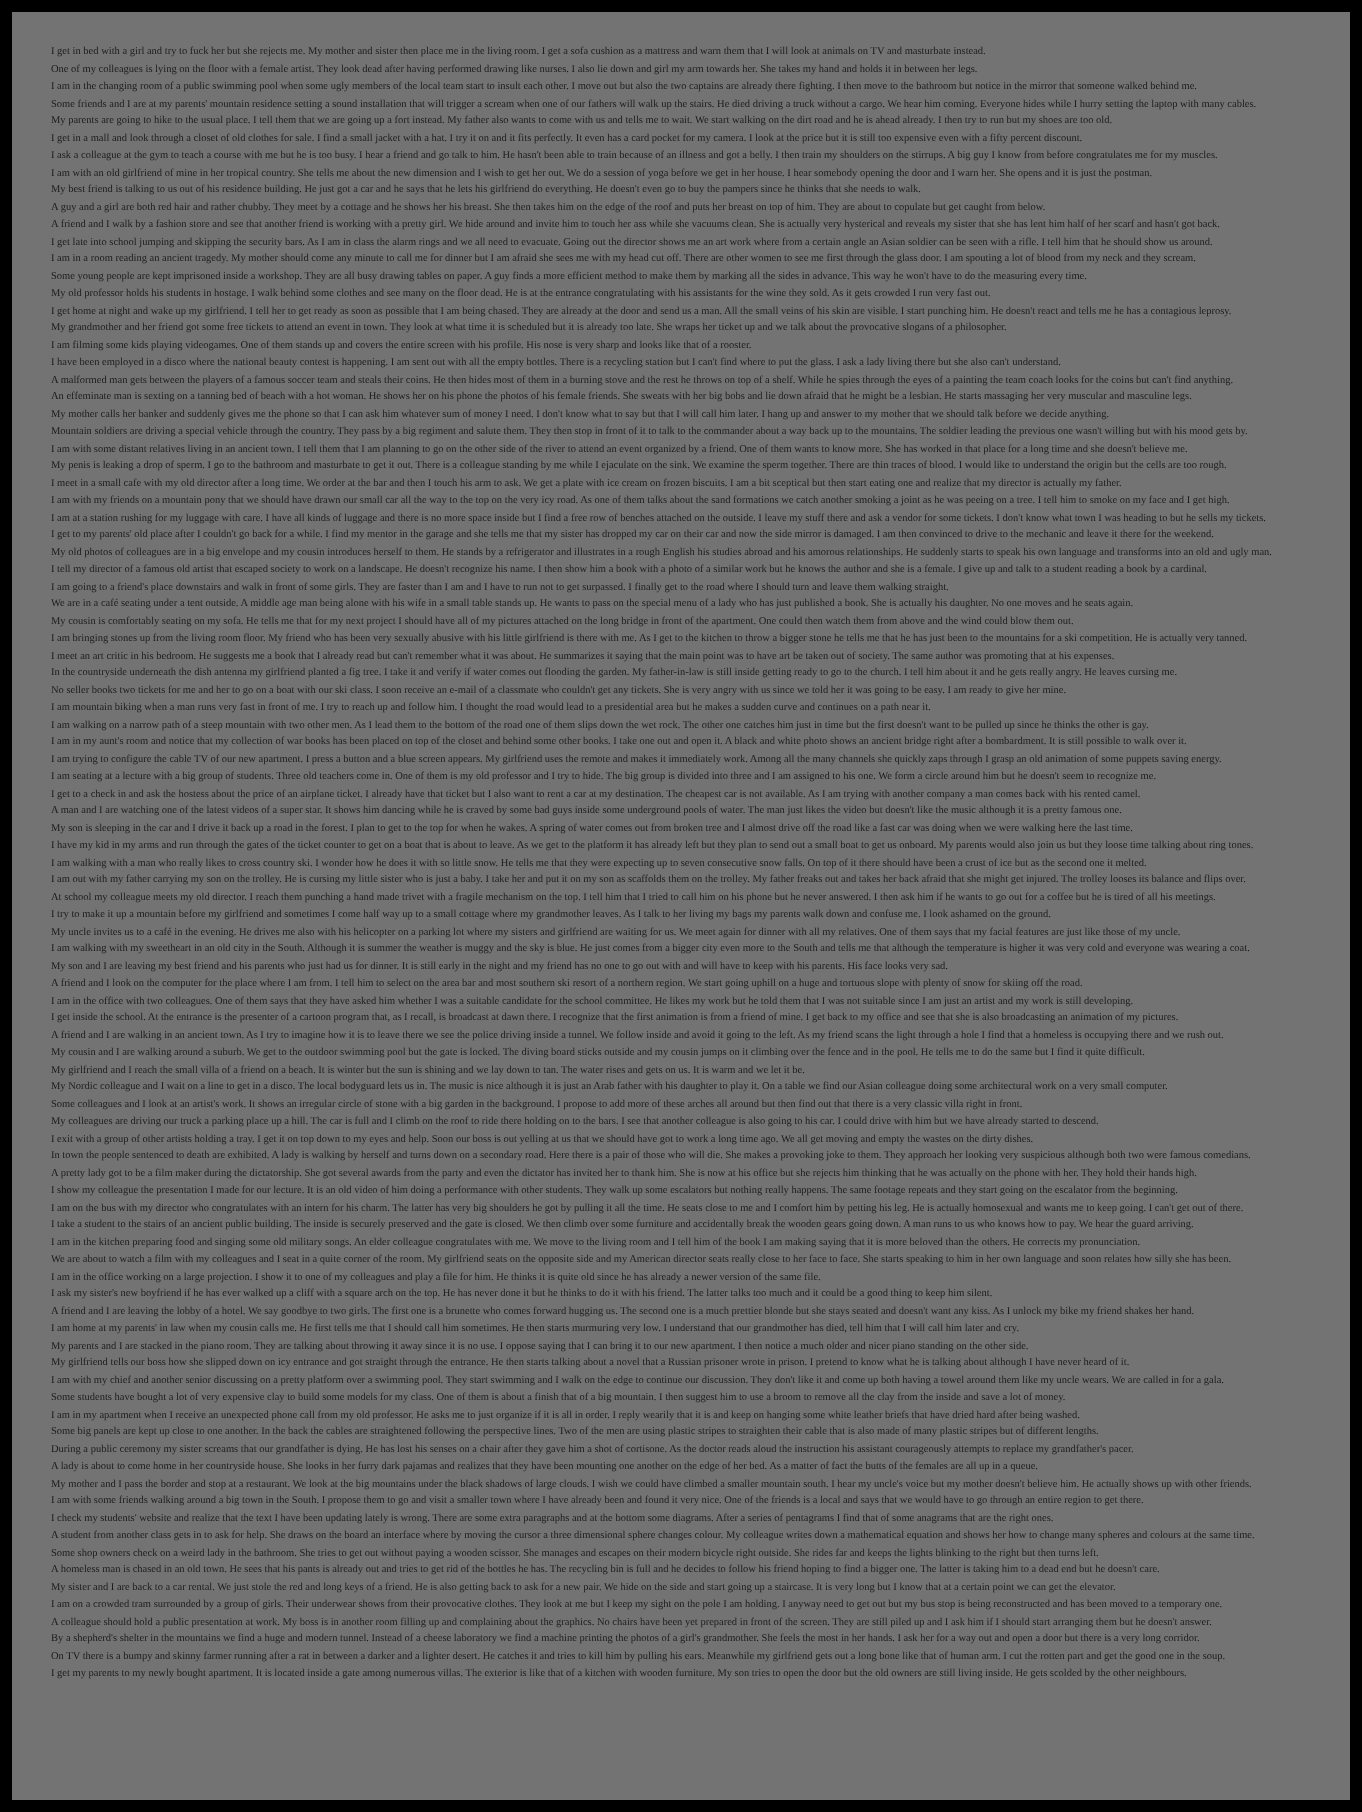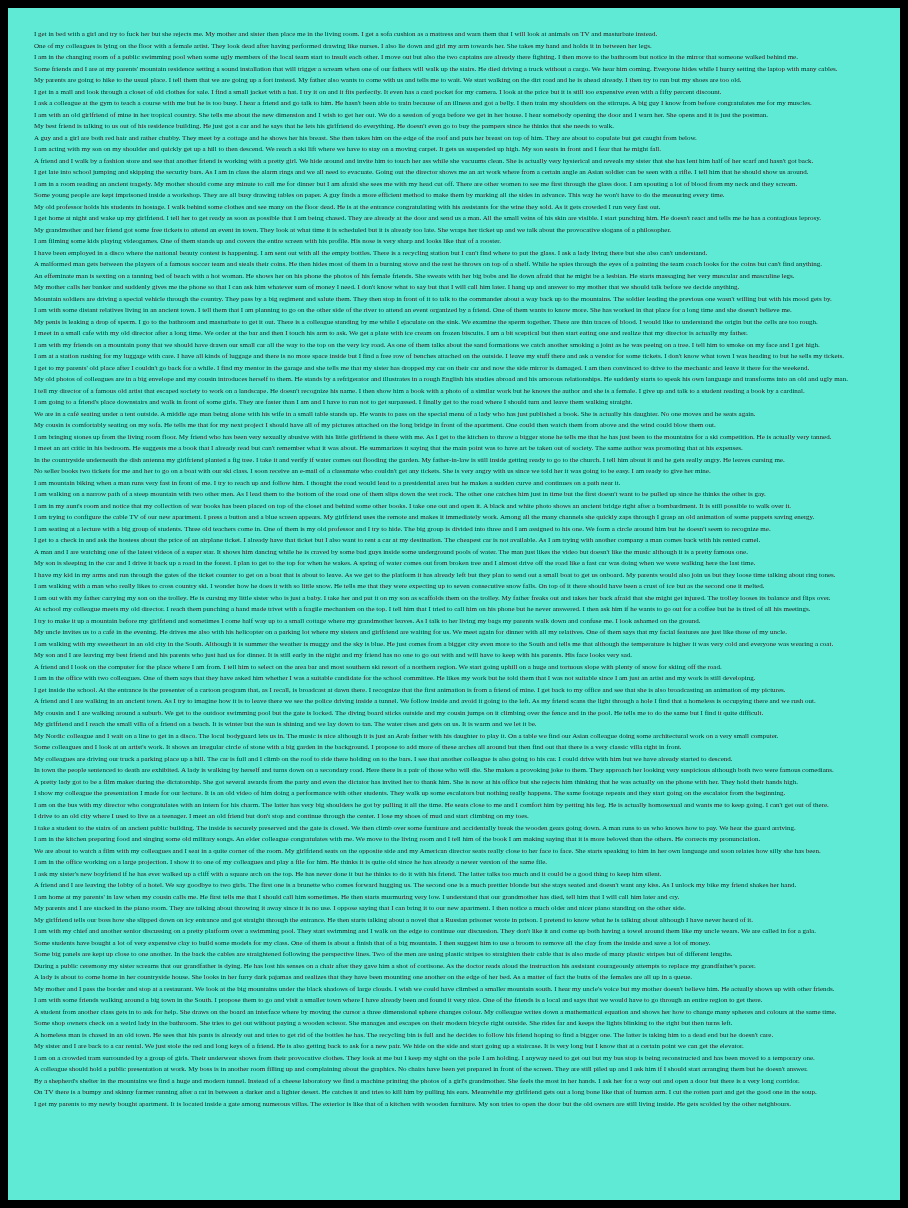--- a/index.html
+++ b/index.html
@@ -13,21 +13,21 @@
     box-sizing: border-box;
     width: 908px;
     height: 1208px;
     background: #000000;
     padding: 8px;
   }
   .page {
     box-sizing: border-box;
     width: 892px;
     height: 1192px;
-    background: #5eead4;
+    background: #737373;
     padding: 21px 4px 0 26px;
     overflow: hidden;
   }
   .line {
     white-space: nowrap;
     overflow: hidden;
     height: 11.5px;
     line-height: 11.5px;
     font-size: 7px;
     color: #1c1c1c;
@@ -43,21 +43,20 @@
         <div class="line">I get in bed with a girl and try to fuck her but she rejects me. My mother and sister then place me in the living room. I get a sofa cushion as a mattress and warn them that I will look at animals on TV and masturbate instead.</div>
         <div class="line">One of my colleagues is lying on the floor with a female artist. They look dead after having performed drawing like nurses. I also lie down and girl my arm towards her. She takes my hand and holds it in between her legs.</div>
         <div class="line">I am in the changing room of a public swimming pool when some ugly members of the local team start to insult each other. I move out but also the two captains are already there fighting. I then move to the bathroom but notice in the mirror that someone walked behind me.</div>
         <div class="line">Some friends and I are at my parents' mountain residence setting a sound installation that will trigger a scream when one of our fathers will walk up the stairs. He died driving a truck without a cargo. We hear him coming. Everyone hides while I hurry setting the laptop with many cables.</div>
         <div class="line">My parents are going to hike to the usual place. I tell them that we are going up a fort instead. My father also wants to come with us and tells me to wait. We start walking on the dirt road and he is ahead already. I then try to run but my shoes are too old.</div>
         <div class="line">I get in a mall and look through a closet of old clothes for sale. I find a small jacket with a hat. I try it on and it fits perfectly. It even has a card pocket for my camera. I look at the price but it is still too expensive even with a fifty percent discount.</div>
         <div class="line">I ask a colleague at the gym to teach a course with me but he is too busy. I hear a friend and go talk to him. He hasn't been able to train because of an illness and got a belly. I then train my shoulders on the stirrups. A big guy I know from before congratulates me for my muscles.</div>
         <div class="line">I am with an old girlfriend of mine in her tropical country. She tells me about the new dimension and I wish to get her out. We do a session of yoga before we get in her house. I hear somebody opening the door and I warn her. She opens and it is just the postman.</div>
         <div class="line">My best friend is talking to us out of his residence building. He just got a car and he says that he lets his girlfriend do everything. He doesn't even go to buy the pampers since he thinks that she needs to walk.</div>
         <div class="line">A guy and a girl are both red hair and rather chubby. They meet by a cottage and he shows her his breast. She then takes him on the edge of the roof and puts her breast on top of him. They are about to copulate but get caught from below.</div>
-        <div class="line">I am acting with my son on my shoulder and quickly get up a hill to then descend. We reach a ski lift where we have to stay on a moving carpet. It gets us suspended up high. My son seats in front and I fear that he might fall.</div>
         <div class="line">A friend and I walk by a fashion store and see that another friend is working with a pretty girl. We hide around and invite him to touch her ass while she vacuums clean. She is actually very hysterical and reveals my sister that she has lent him half of her scarf and hasn't got back.</div>
         <div class="line">I get late into school jumping and skipping the security bars. As I am in class the alarm rings and we all need to evacuate. Going out the director shows me an art work where from a certain angle an Asian soldier can be seen with a rifle. I tell him that he should show us around.</div>
         <div class="line">I am in a room reading an ancient tragedy. My mother should come any minute to call me for dinner but I am afraid she sees me with my head cut off. There are other women to see me first through the glass door. I am spouting a lot of blood from my neck and they scream.</div>
         <div class="line">Some young people are kept imprisoned inside a workshop. They are all busy drawing tables on paper. A guy finds a more efficient method to make them by marking all the sides in advance. This way he won't have to do the measuring every time.</div>
         <div class="line">My old professor holds his students in hostage. I walk behind some clothes and see many on the floor dead. He is at the entrance congratulating with his assistants for the wine they sold. As it gets crowded I run very fast out.</div>
         <div class="line">I get home at night and wake up my girlfriend. I tell her to get ready as soon as possible that I am being chased. They are already at the door and send us a man. All the small veins of his skin are visible. I start punching him. He doesn't react and tells me he has a contagious leprosy.</div>
         <div class="line">My grandmother and her friend got some free tickets to attend an event in town. They look at what time it is scheduled but it is already too late. She wraps her ticket up and we talk about the provocative slogans of a philosopher.</div>
         <div class="line">I am filming some kids playing videogames. One of them stands up and covers the entire screen with his profile. His nose is very sharp and looks like that of a rooster.</div>
         <div class="line">I have been employed in a disco where the national beauty contest is happening. I am sent out with all the empty bottles. There is a recycling station but I can't find where to put the glass. I ask a lady living there but she also can't understand.</div>
         <div class="line">A malformed man gets between the players of a famous soccer team and steals their coins. He then hides most of them in a burning stove and the rest he throws on top of a shelf. While he spies through the eyes of a painting the team coach looks for the coins but can't find anything.</div>
@@ -97,41 +96,43 @@
         <div class="line">My son and I are leaving my best friend and his parents who just had us for dinner. It is still early in the night and my friend has no one to go out with and will have to keep with his parents. His face looks very sad.</div>
         <div class="line">A friend and I look on the computer for the place where I am from. I tell him to select on the area bar and most southern ski resort of a northern region. We start going uphill on a huge and tortuous slope with plenty of snow for skiing off the road.</div>
         <div class="line">I am in the office with two colleagues. One of them says that they have asked him whether I was a suitable candidate for the school committee. He likes my work but he told them that I was not suitable since I am just an artist and my work is still developing.</div>
         <div class="line">I get inside the school. At the entrance is the presenter of a cartoon program that, as I recall, is broadcast at dawn there. I recognize that the first animation is from a friend of mine. I get back to my office and see that she is also broadcasting an animation of my pictures.</div>
         <div class="line">A friend and I are walking in an ancient town. As I try to imagine how it is to leave there we see the police driving inside a tunnel. We follow inside and avoid it going to the left. As my friend scans the light through a hole I find that a homeless is occupying there and we rush out.</div>
         <div class="line">My cousin and I are walking around a suburb. We get to the outdoor swimming pool but the gate is locked. The diving board sticks outside and my cousin jumps on it climbing over the fence and in the pool. He tells me to do the same but I find it quite difficult.</div>
         <div class="line">My girlfriend and I reach the small villa of a friend on a beach. It is winter but the sun is shining and we lay down to tan. The water rises and gets on us. It is warm and we let it be.</div>
         <div class="line">My Nordic colleague and I wait on a line to get in a disco. The local bodyguard lets us in. The music is nice although it is just an Arab father with his daughter to play it. On a table we find our Asian colleague doing some architectural work on a very small computer.</div>
         <div class="line">Some colleagues and I look at an artist's work. It shows an irregular circle of stone with a big garden in the background. I propose to add more of these arches all around but then find out that there is a very classic villa right in front.</div>
         <div class="line">My colleagues are driving our truck a parking place up a hill. The car is full and I climb on the roof to ride there holding on to the bars. I see that another colleague is also going to his car. I could drive with him but we have already started to descend.</div>
+        <div class="line">I exit with a group of other artists holding a tray. I get it on top down to my eyes and help. Soon our boss is out yelling at us that we should have got to work a long time ago. We all get moving and empty the wastes on the dirty dishes.</div>
         <div class="line">In town the people sentenced to death are exhibited. A lady is walking by herself and turns down on a secondary road. Here there is a pair of those who will die. She makes a provoking joke to them. They approach her looking very suspicious although both two were famous comedians.</div>
         <div class="line">A pretty lady got to be a film maker during the dictatorship. She got several awards from the party and even the dictator has invited her to thank him. She is now at his office but she rejects him thinking that he was actually on the phone with her. They hold their hands high.</div>
         <div class="line">I show my colleague the presentation I made for our lecture. It is an old video of him doing a performance with other students. They walk up some escalators but nothing really happens. The same footage repeats and they start going on the escalator from the beginning.</div>
         <div class="line">I am on the bus with my director who congratulates with an intern for his charm. The latter has very big shoulders he got by pulling it all the time. He seats close to me and I comfort him by petting his leg. He is actually homosexual and wants me to keep going. I can't get out of there.</div>
-        <div class="line">I drive to an old city where I used to live as a teenager. I meet an old friend but don't stop and continue through the center. I lose my shoes of mud and start climbing on my toes.</div>
         <div class="line">I take a student to the stairs of an ancient public building. The inside is securely preserved and the gate is closed. We then climb over some furniture and accidentally break the wooden gears going down. A man runs to us who knows how to pay. We hear the guard arriving.</div>
         <div class="line">I am in the kitchen preparing food and singing some old military songs. An elder colleague congratulates with me. We move to the living room and I tell him of the book I am making saying that it is more beloved than the others. He corrects my pronunciation.</div>
         <div class="line">We are about to watch a film with my colleagues and I seat in a quite corner of the room. My girlfriend seats on the opposite side and my American director seats really close to her face to face. She starts speaking to him in her own language and soon relates how silly she has been.</div>
         <div class="line">I am in the office working on a large projection. I show it to one of my colleagues and play a file for him. He thinks it is quite old since he has already a newer version of the same file.</div>
         <div class="line">I ask my sister's new boyfriend if he has ever walked up a cliff with a square arch on the top. He has never done it but he thinks to do it with his friend. The latter talks too much and it could be a good thing to keep him silent.</div>
         <div class="line">A friend and I are leaving the lobby of a hotel. We say goodbye to two girls. The first one is a brunette who comes forward hugging us. The second one is a much prettier blonde but she stays seated and doesn't want any kiss. As I unlock my bike my friend shakes her hand.</div>
         <div class="line">I am home at my parents' in law when my cousin calls me. He first tells me that I should call him sometimes. He then starts murmuring very low. I understand that our grandmother has died, tell him that I will call him later and cry.</div>
         <div class="line">My parents and I are stacked in the piano room. They are talking about throwing it away since it is no use. I oppose saying that I can bring it to our new apartment. I then notice a much older and nicer piano standing on the other side.</div>
         <div class="line">My girlfriend tells our boss how she slipped down on icy entrance and got straight through the entrance. He then starts talking about a novel that a Russian prisoner wrote in prison. I pretend to know what he is talking about although I have never heard of it.</div>
         <div class="line">I am with my chief and another senior discussing on a pretty platform over a swimming pool. They start swimming and I walk on the edge to continue our discussion. They don't like it and come up both having a towel around them like my uncle wears. We are called in for a gala.</div>
         <div class="line">Some students have bought a lot of very expensive clay to build some models for my class. One of them is about a finish that of a big mountain. I then suggest him to use a broom to remove all the clay from the inside and save a lot of money.</div>
+        <div class="line">I am in my apartment when I receive an unexpected phone call from my old professor. He asks me to just organize if it is all in order. I reply wearily that it is and keep on hanging some white leather briefs that have dried hard after being washed.</div>
         <div class="line">Some big panels are kept up close to one another. In the back the cables are straightened following the perspective lines. Two of the men are using plastic stripes to straighten their cable that is also made of many plastic stripes but of different lengths.</div>
         <div class="line">During a public ceremony my sister screams that our grandfather is dying. He has lost his senses on a chair after they gave him a shot of cortisone. As the doctor reads aloud the instruction his assistant courageously attempts to replace my grandfather's pacer.</div>
         <div class="line">A lady is about to come home in her countryside house. She looks in her furry dark pajamas and realizes that they have been mounting one another on the edge of her bed. As a matter of fact the butts of the females are all up in a queue.</div>
         <div class="line">My mother and I pass the border and stop at a restaurant. We look at the big mountains under the black shadows of large clouds. I wish we could have climbed a smaller mountain south. I hear my uncle's voice but my mother doesn't believe him. He actually shows up with other friends.</div>
         <div class="line">I am with some friends walking around a big town in the South. I propose them to go and visit a smaller town where I have already been and found it very nice. One of the friends is a local and says that we would have to go through an entire region to get there.</div>
+        <div class="line">I check my students' website and realize that the text I have been updating lately is wrong. There are some extra paragraphs and at the bottom some diagrams. After a series of pentagrams I find that of some anagrams that are the right ones.</div>
         <div class="line">A student from another class gets in to ask for help. She draws on the board an interface where by moving the cursor a three dimensional sphere changes colour. My colleague writes down a mathematical equation and shows her how to change many spheres and colours at the same time.</div>
         <div class="line">Some shop owners check on a weird lady in the bathroom. She tries to get out without paying a wooden scissor. She manages and escapes on their modern bicycle right outside. She rides far and keeps the lights blinking to the right but then turns left.</div>
         <div class="line">A homeless man is chased in an old town. He sees that his pants is already out and tries to get rid of the bottles he has. The recycling bin is full and he decides to follow his friend hoping to find a bigger one. The latter is taking him to a dead end but he doesn't care.</div>
         <div class="line">My sister and I are back to a car rental. We just stole the red and long keys of a friend. He is also getting back to ask for a new pair. We hide on the side and start going up a staircase. It is very long but I know that at a certain point we can get the elevator.</div>
         <div class="line">I am on a crowded tram surrounded by a group of girls. Their underwear shows from their provocative clothes. They look at me but I keep my sight on the pole I am holding. I anyway need to get out but my bus stop is being reconstructed and has been moved to a temporary one.</div>
         <div class="line">A colleague should hold a public presentation at work. My boss is in another room filling up and complaining about the graphics. No chairs have been yet prepared in front of the screen. They are still piled up and I ask him if I should start arranging them but he doesn't answer.</div>
         <div class="line">By a shepherd's shelter in the mountains we find a huge and modern tunnel. Instead of a cheese laboratory we find a machine printing the photos of a girl's grandmother. She feels the most in her hands. I ask her for a way out and open a door but there is a very long corridor.</div>
         <div class="line">On TV there is a bumpy and skinny farmer running after a rat in between a darker and a lighter desert. He catches it and tries to kill him by pulling his ears. Meanwhile my girlfriend gets out a long bone like that of human arm. I cut the rotten part and get the good one in the soup.</div>
         <div class="line">I get my parents to my newly bought apartment. It is located inside a gate among numerous villas. The exterior is like that of a kitchen with wooden furniture. My son tries to open the door but the old owners are still living inside. He gets scolded by the other neighbours.</div>
       </div>

